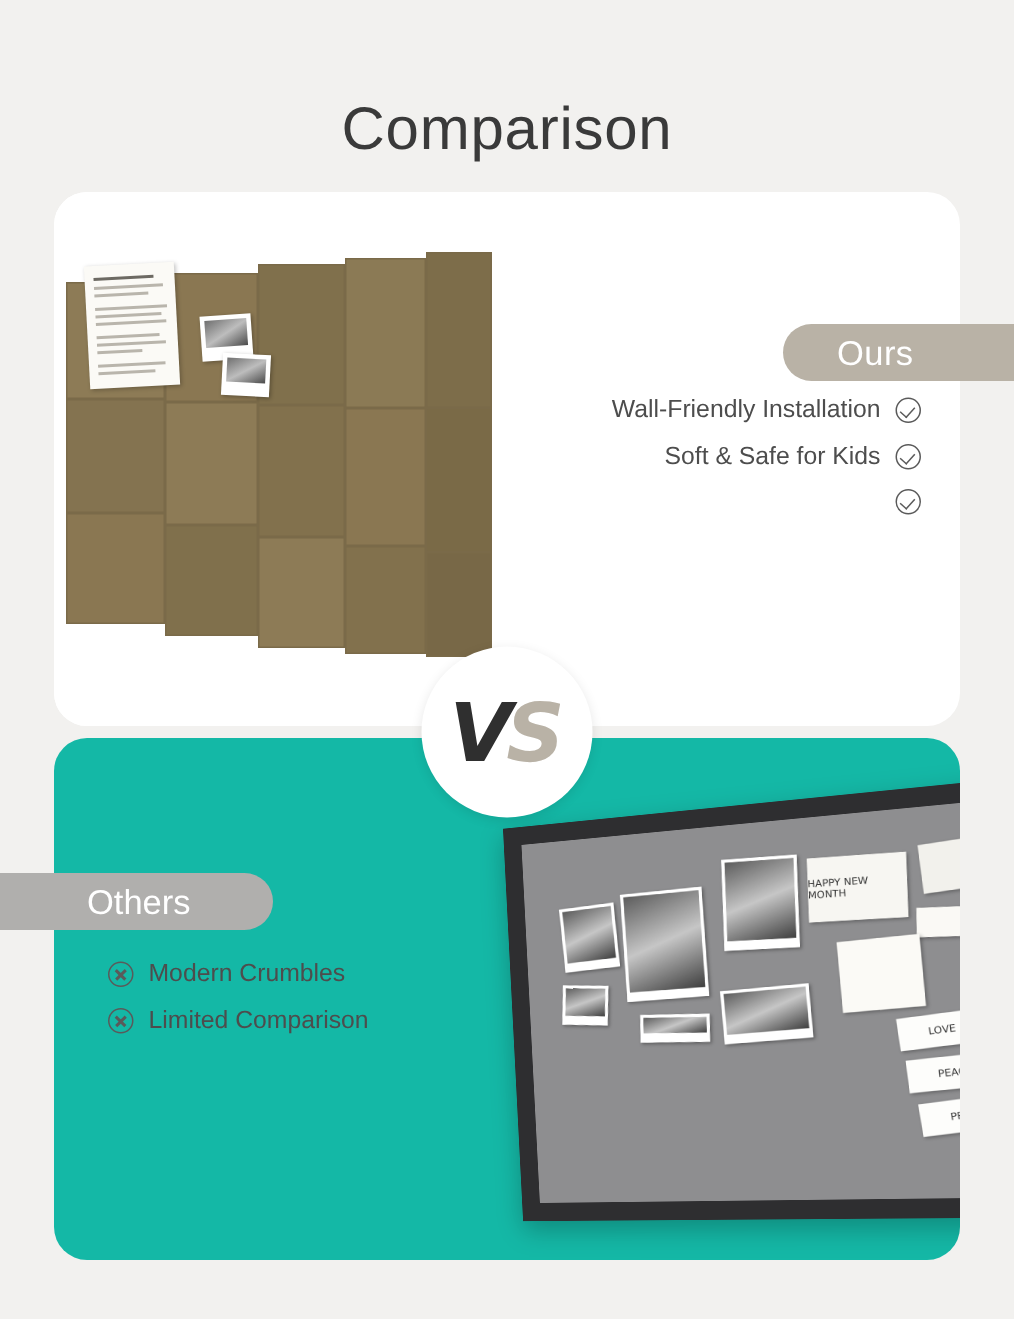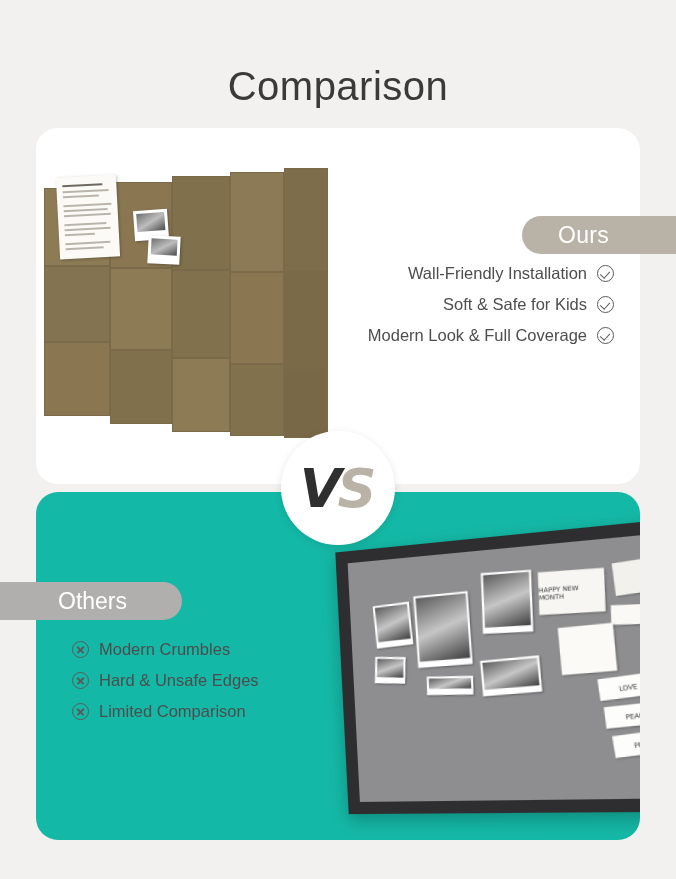--- a/index.html
+++ b/index.html
@@ -312,45 +312,40 @@
     <div class="ours-list">
       <div class="row">
         <span class="txt">Wall-Friendly Installation</span>
         <span class="chk"></span>
       </div>
       <div class="row">
         <span class="txt">Soft &amp; Safe for Kids</span>
         <span class="chk"></span>
       </div>
       <div class="row">
-        <span class="txt">Modern Look &amp; Full Coverage</span>
         <span class="chk"></span>
       </div>
     </div>
   </div>
 
   <div class="vs">
     <span class="v">V</span>
     <span class="s">S</span>
   </div>
 
   <div class="card-others">
 
     <div class="ribbon-others">
       <span>Others</span>
     </div>
 
     <div class="others-list">
       <div class="row">
         <span class="xcirc"></span>
         <span class="txt">Modern Crumbles</span>
-      </div>
-      <div class="row">
-        <span class="xcirc"></span>
-        <span class="txt">Hard &amp; Unsafe Edges</span>
       </div>
       <div class="row">
         <span class="xcirc"></span>
         <span class="txt">Limited Comparison</span>
       </div>
     </div>
 
     <div class="others-photo">
       <div class="board-frame">
         <div class="board-inner">

